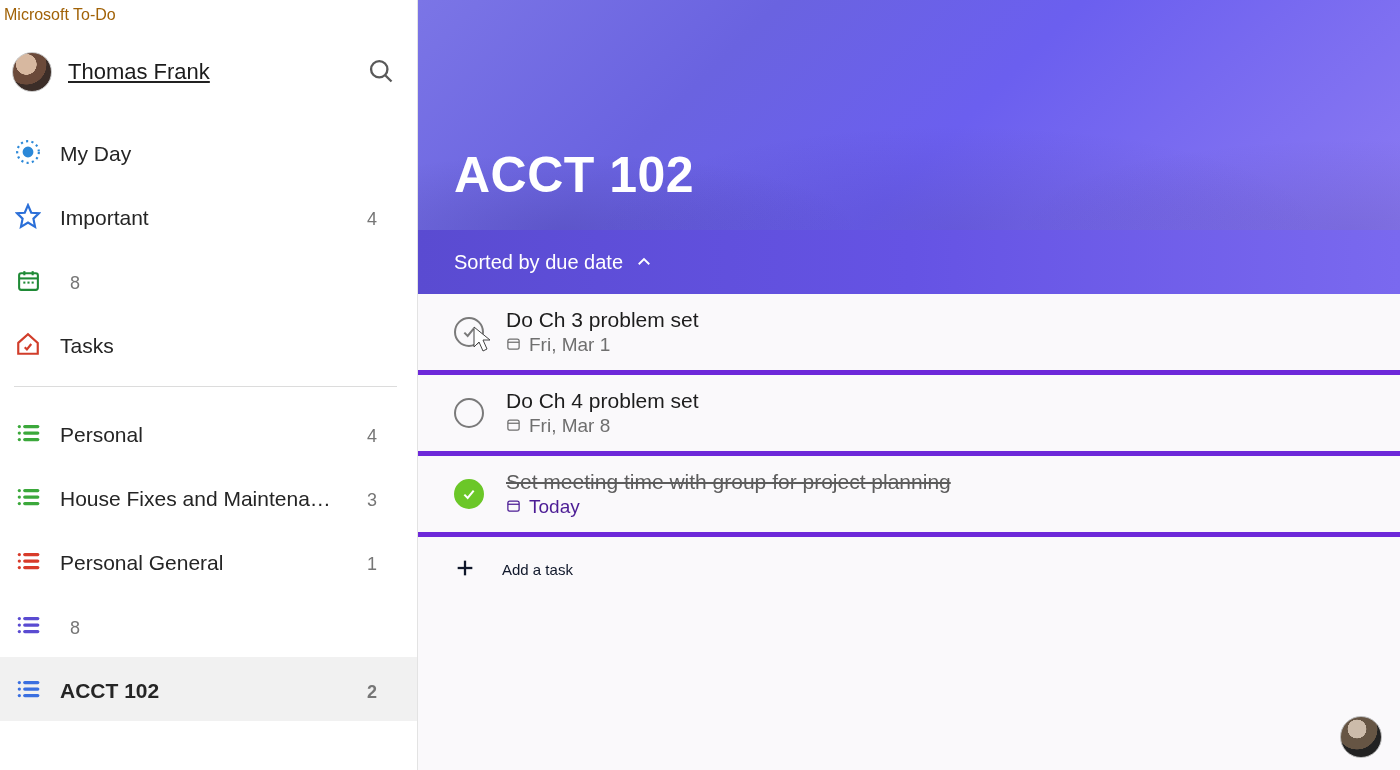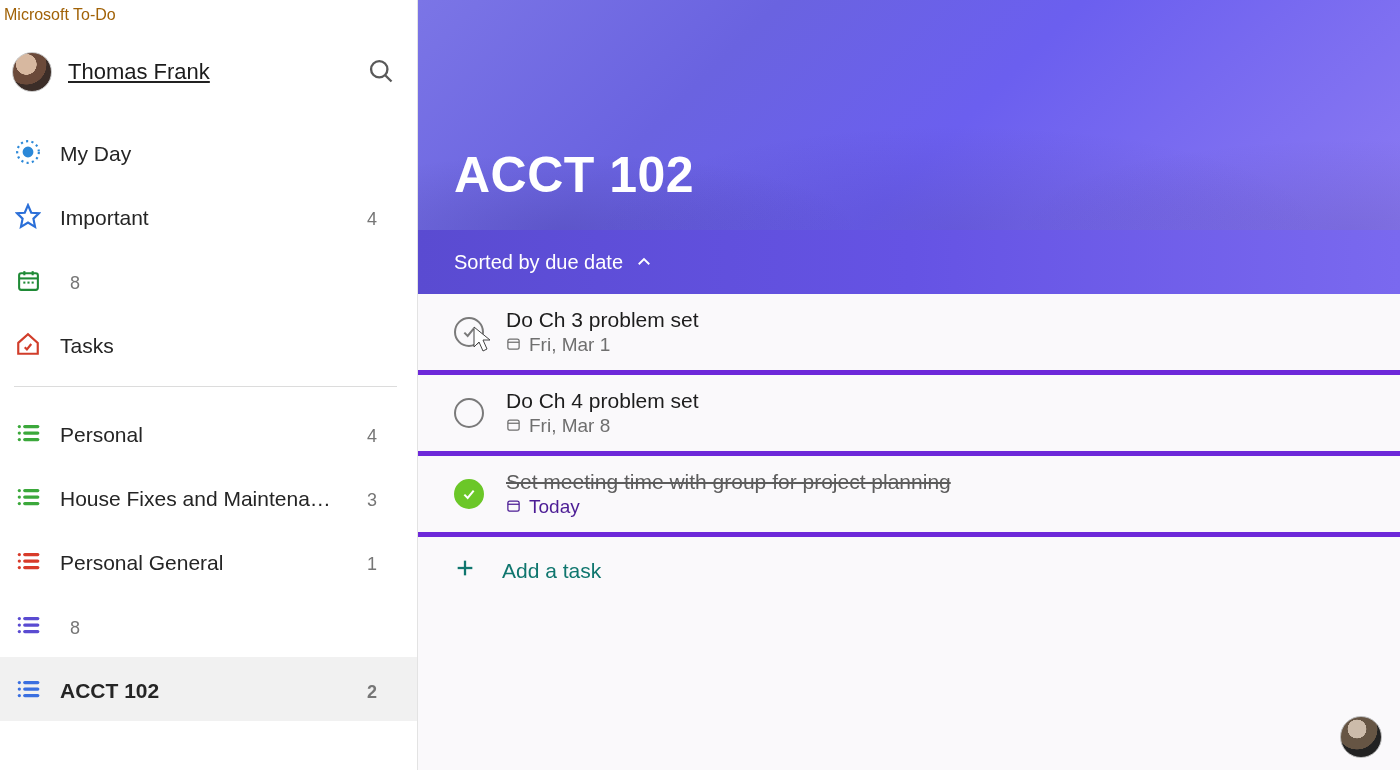--- a/index.html
+++ b/index.html
@@ -156,22 +156,22 @@
   .task-meta {
     display: flex; align-items: center; gap: 8px;
     font-size: 19px; color: #6f6f6f;
   }
   .task-meta.today { color: #4c1d95; }
   .cal-icon { width: 15px; height: 15px; }
 
   .add-row {
     display: flex; align-items: center; gap: 26px;
     padding: 20px 36px;
-    color: #0f766e;
-    font-size: 21px;
+    color: #0f172a;
+    font-size: 15px;
     cursor: pointer;
   }
   .plus-icon { width: 22px; height: 22px; }
 
   .cursor-arrow {
     position: absolute;
     left: 54px;
     top: 326px;
     width: 22px;
     height: 28px;

